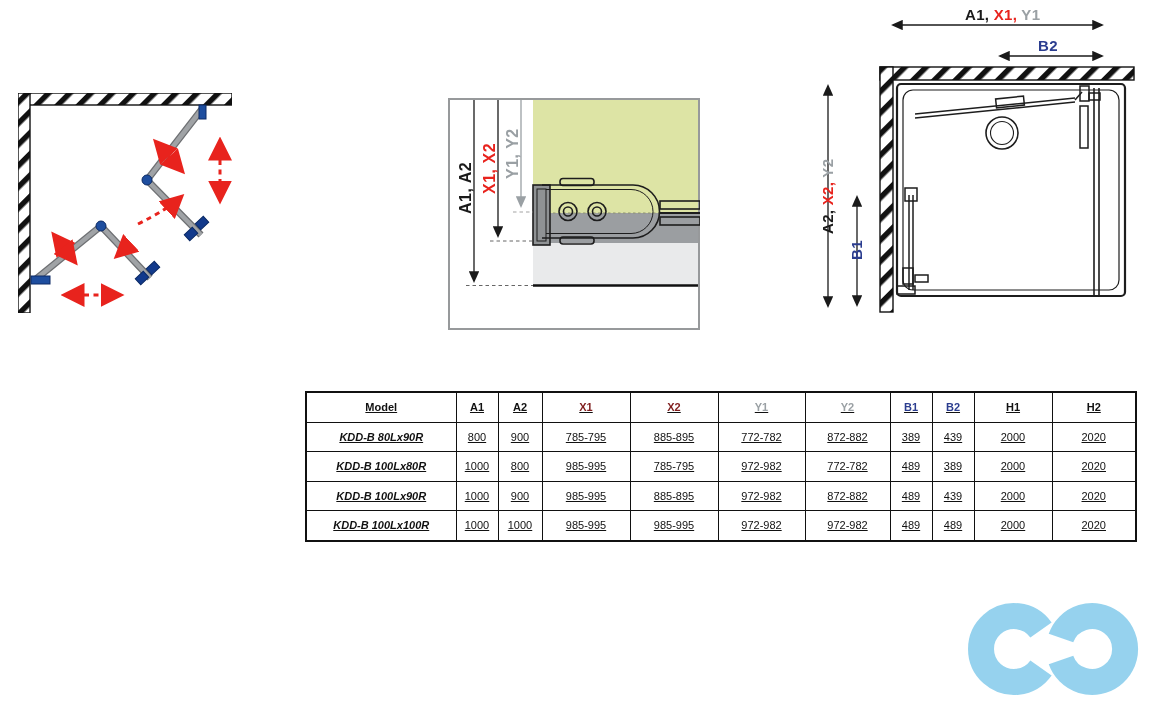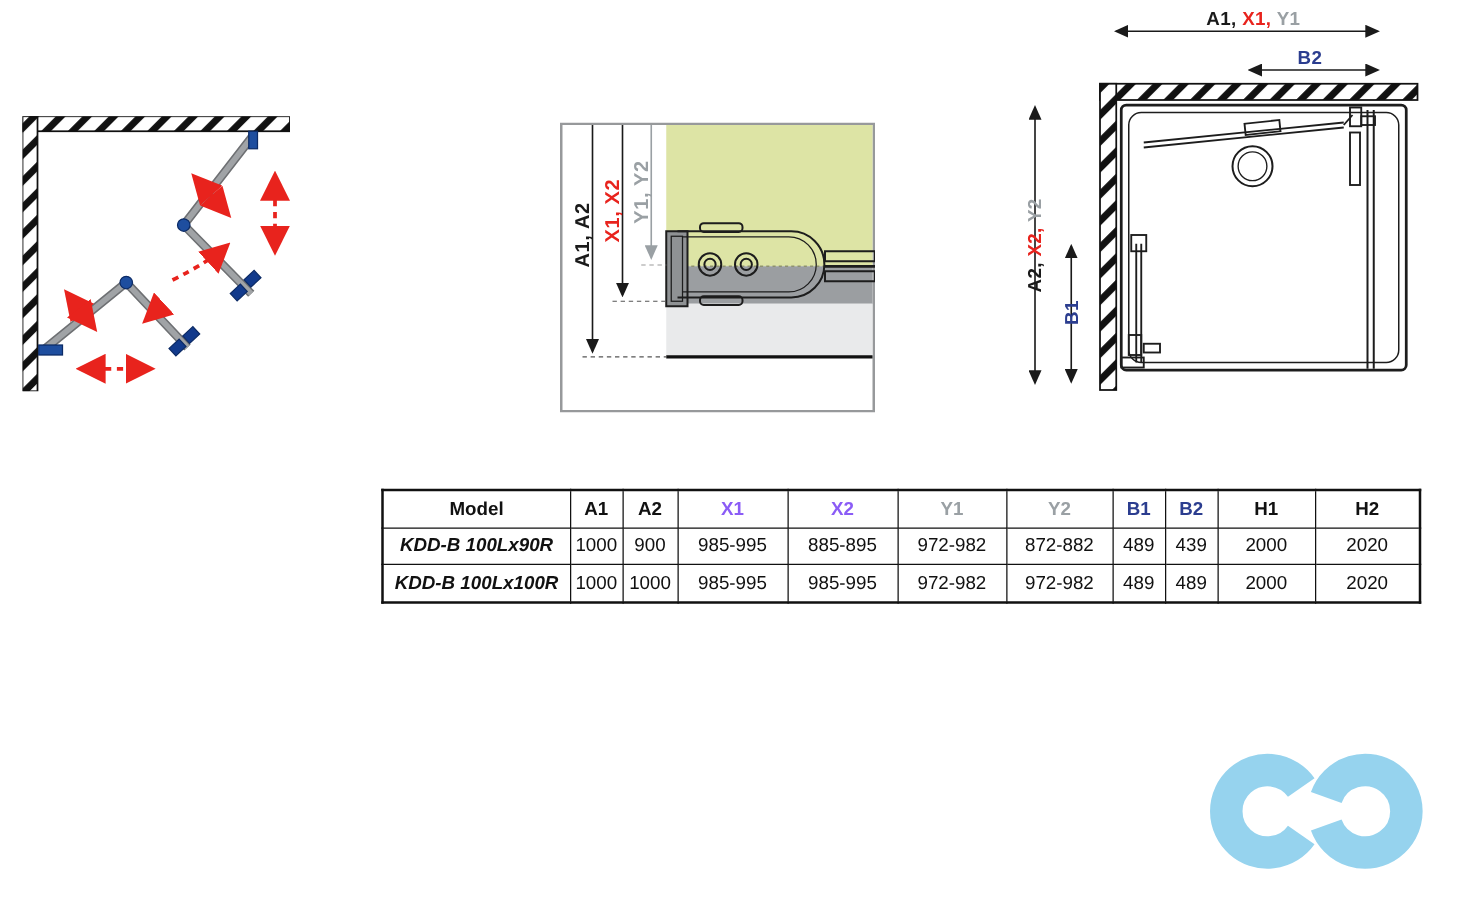--- a/index.html
+++ b/index.html
@@ -9,25 +9,25 @@
   svg text{font-family:"Liberation Sans",sans-serif;}
   .d-left{left:18px;top:93px;}
   .d-mid{left:448px;top:98px;}
   .d-right{left:808px;top:6px;}
   .watermark{left:963px;top:596px;z-index:0;}
   .dim-lbl{font-size:16px;font-weight:bold;letter-spacing:.5px;}
   .dim-lbl-sm{font-size:15px;font-weight:bold;letter-spacing:.3px;}
   .blk{fill:#1a1a1a;} .red{fill:#e8231d;} .gry{fill:#9aa0a4;} .blu{fill:#2b3d8f;}
   table.spec{position:absolute;left:305px;top:391px;width:830px;z-index:1;
      border-collapse:collapse;table-layout:fixed;border:2.5px solid #111;
-     font-size:15px;color:#111;background:transparent;}
+     font-size:11px;color:#111;background:transparent;text-decoration:underline;}
   table.spec th,table.spec td{border:1.6px solid #111;text-align:center;vertical-align:middle;
      height:28.5px;padding:0 2px;background:transparent;white-space:nowrap;overflow:hidden;}
   table.spec th{font-weight:bold;}
-  th.hc-red{color:#8b5cf6;} th.hc-gray{color:#9aa0a4;} th.hc-blue{color:#2b3d8f;}
+  th.hc-red{color:#7f1d1d;} th.hc-gray{color:#9aa0a4;} th.hc-blue{color:#2b3d8f;}
   td.model-cell{font-weight:bold;font-style:italic;}
 </style>
 </head>
 <body>
 
 <div class="page">
 
   <svg class="d-left" width="214" height="220" viewBox="0 0 214 220">
     <defs>
       <pattern id="hatchL" width="15" height="15" patternUnits="userSpaceOnUse" patternTransform="rotate(-45)">
@@ -215,20 +215,46 @@
         <th class="hc-gray">Y1</th>
         <th class="hc-gray">Y2</th>
         <th class="hc-blue">B1</th>
         <th class="hc-blue">B2</th>
         <th>H1</th>
         <th>H2</th>
       </tr>
     </thead>
     <tbody>
         <tr>
+          <td class="model-cell">KDD-B 80Lx90R</td>
+          <td>800</td>
+          <td>900</td>
+          <td>785-795</td>
+          <td>885-895</td>
+          <td>772-782</td>
+          <td>872-882</td>
+          <td>389</td>
+          <td>439</td>
+          <td>2000</td>
+          <td>2020</td>
+        </tr>
+        <tr>
+          <td class="model-cell">KDD-B 100Lx80R</td>
+          <td>1000</td>
+          <td>800</td>
+          <td>985-995</td>
+          <td>785-795</td>
+          <td>972-982</td>
+          <td>772-782</td>
+          <td>489</td>
+          <td>389</td>
+          <td>2000</td>
+          <td>2020</td>
+        </tr>
+        <tr>
           <td class="model-cell">KDD-B 100Lx90R</td>
           <td>1000</td>
           <td>900</td>
           <td>985-995</td>
           <td>885-895</td>
           <td>972-982</td>
           <td>872-882</td>
           <td>489</td>
           <td>439</td>
           <td>2000</td>

